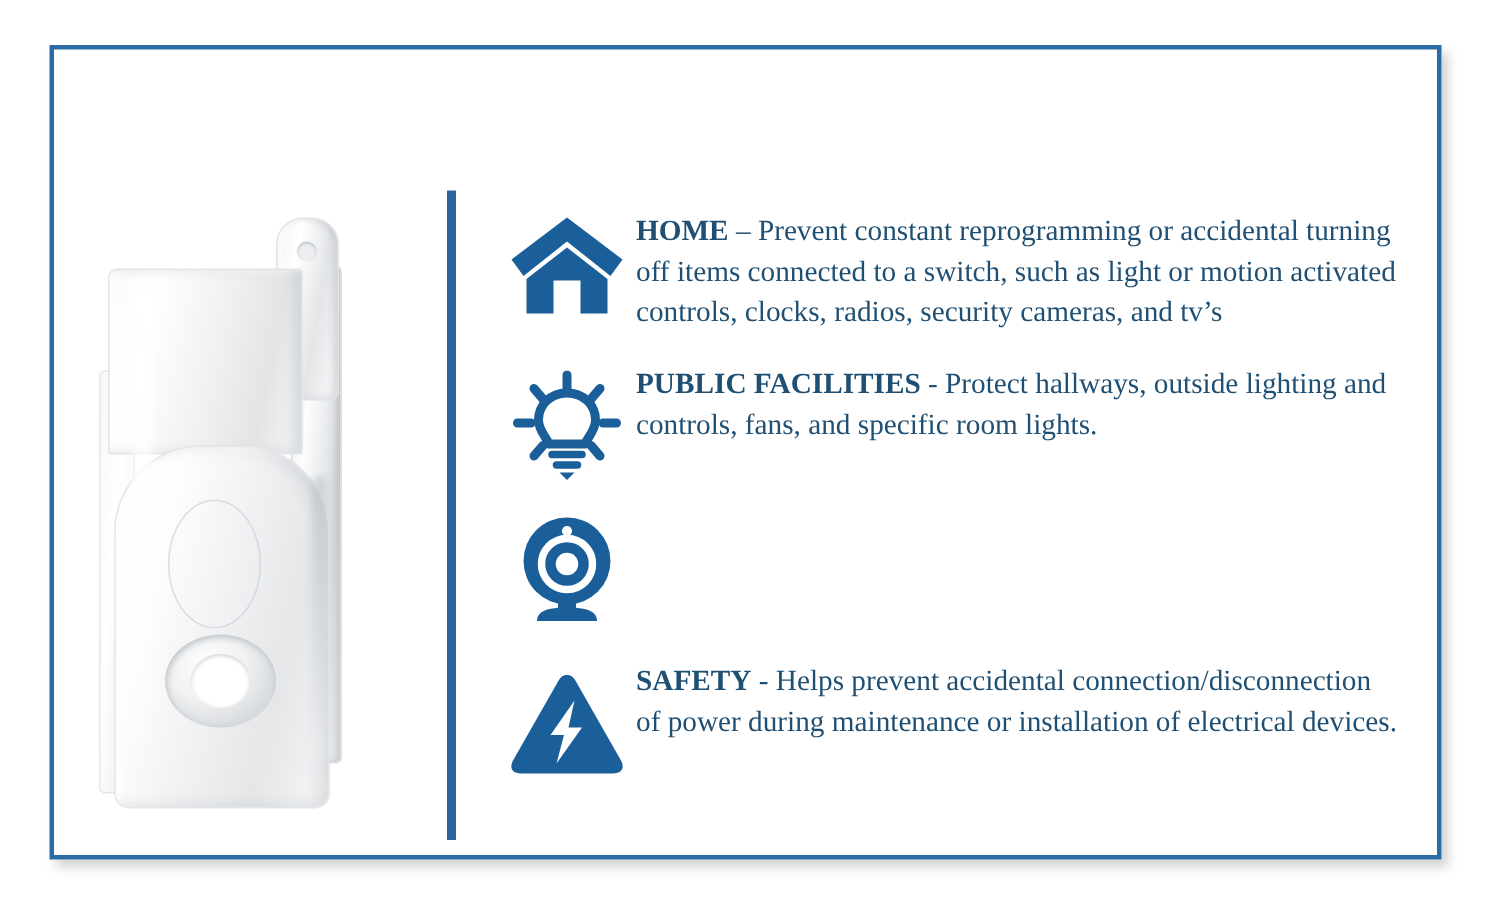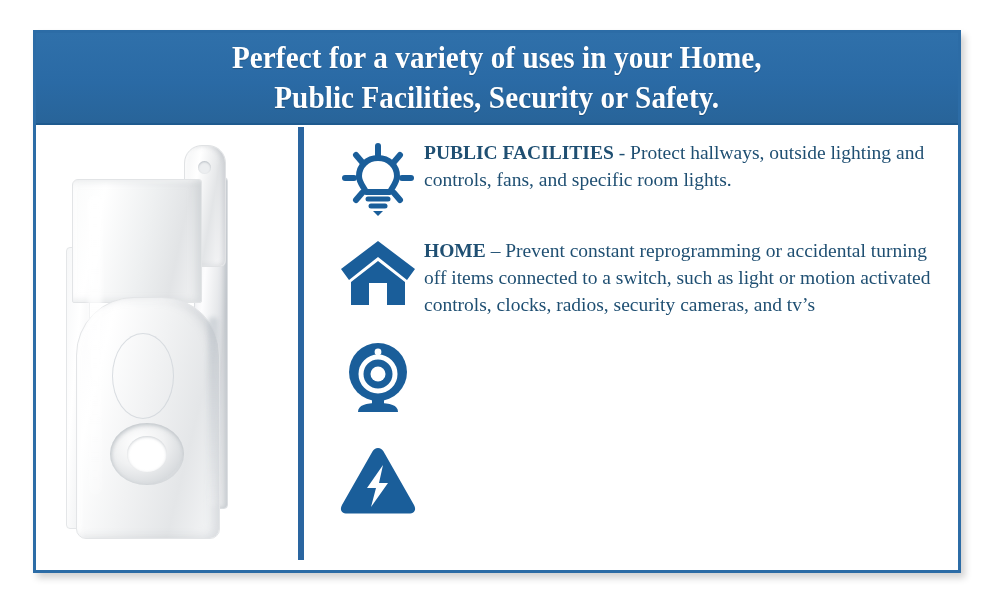--- a/index.html
+++ b/index.html
@@ -236,24 +236,20 @@
   #row-safety .feature-icon   { height: 86px; padding-top: 6px; }
 
   svg { display: block; }
 </style>
 </head>
 <body>
 
 <div id="page">
   <div id="card">
 
-    <div id="header-band">
-      <div class="header-line">Perfect for a variety of uses in your Home,</div>
-      <div class="header-line">Public Facilities, Security or Safety.</div>
-    </div>
 
     <div id="card-body">
 
       <div id="product-pane">
         <div id="product-photo">
           <div class="prod-part rail-left"></div>
           <div class="prod-part spine"></div>
           <div class="prod-part tab-arm"></div>
           <div class="prod-part tab-hole"></div>
           <div class="prod-part plate-upper"></div>
@@ -262,20 +258,32 @@
           <div class="prod-part screw-outer"></div>
           <div class="prod-part screw-inner"></div>
           <div class="prod-part gloss-a"></div>
           <div class="prod-part gloss-b"></div>
         </div>
       </div>
 
       <div id="divider"></div>
 
       <div id="features">
+
+        <div class="feature-row" id="row-home">
+          <div class="feature-icon">
+            <svg width="78" height="68" viewBox="0 0 78 68" aria-hidden="true">
+              <path d="M39 2 L76 30 L68 41 L39 18 L10 41 L2 30 Z" fill="#1a5e9a"></path>
+              <path d="M39 22 L66 43 L66 66 L48 66 L48 44 L30 44 L30 66 L12 66 L12 43 Z" fill="#1a5e9a"></path>
+            </svg>
+          </div>
+          <div class="feature-text">
+            <span class="ftitle">HOME</span><span> – </span><span>Prevent constant reprogramming or accidental turning off items connected to a switch, such as light or motion activated controls, clocks, radios, security cameras, and tv’s</span>
+          </div>
+        </div>
 
         <div class="feature-row" id="row-public">
           <div class="feature-icon">
             <svg width="74" height="74" viewBox="0 0 74 74" aria-hidden="true">
               <g stroke="#1a5e9a" stroke-width="6" stroke-linecap="round" fill="none">
                 <line x1="37" y1="3" x2="37" y2="12"></line>
                 <line x1="15" y1="12" x2="21" y2="19"></line>
                 <line x1="59" y1="12" x2="53" y2="19"></line>
                 <line x1="4" y1="35" x2="13" y2="35"></line>
                 <line x1="70" y1="35" x2="61" y2="35"></line>
@@ -288,50 +296,41 @@
                 <line x1="30" y1="63" x2="44" y2="63"></line>
               </g>
               <path d="M32 68 L42 68 L37 73 Z" fill="#1a5e9a"></path>
             </svg>
           </div>
           <div class="feature-text">
             <span class="ftitle">PUBLIC FACILITIES</span><span> - </span><span>Protect hallways, outside lighting and controls, fans, and specific room lights.</span>
           </div>
         </div>
 
-        <div class="feature-row" id="row-home">
-          <div class="feature-icon">
-            <svg width="78" height="68" viewBox="0 0 78 68" aria-hidden="true">
-              <path d="M39 2 L76 30 L68 41 L39 18 L10 41 L2 30 Z" fill="#1a5e9a"></path>
-              <path d="M39 22 L66 43 L66 66 L48 66 L48 44 L30 44 L30 66 L12 66 L12 43 Z" fill="#1a5e9a"></path>
-            </svg>
-          </div>
-          <div class="feature-text">
-            <span class="ftitle">HOME</span><span> – </span><span>Prevent constant reprogramming or accidental turning off items connected to a switch, such as light or motion activated controls, clocks, radios, security cameras, and tv’s</span>
-          </div>
-        </div>
-
         <div class="feature-row" id="row-security">
           <div class="feature-icon">
             <svg width="72" height="72" viewBox="0 0 72 72" aria-hidden="true">
               <circle cx="36" cy="31" r="29" fill="#1a5e9a"></circle>
               <circle cx="36" cy="11" r="3.4" fill="#ffffff"></circle>
               <circle cx="36" cy="33" r="17" fill="none" stroke="#ffffff" stroke-width="5"></circle>
               <circle cx="36" cy="33" r="7.5" fill="#ffffff"></circle>
               <rect x="30" y="55" width="12" height="9" fill="#1a5e9a"></rect>
               <path d="M16 71 C16 64 24 62 36 62 C48 62 56 64 56 71 Z" fill="#1a5e9a"></path>
             </svg>
           </div>
         </div>
 
         <div class="feature-row" id="row-safety">
           <div class="feature-icon">
             <svg width="80" height="70" viewBox="0 0 80 70" aria-hidden="true">
               <path d="M40 3 C42.5 3 44.2 4.3 45.4 6.3 L76 60 C77.6 63 77.4 65.5 75.8 67 C74.6 68.2 73 68.6 70.5 68.6 L9.5 68.6 C7 68.6 5.4 68.2 4.2 67 C2.6 65.5 2.4 63 4 60 L34.6 6.3 C35.8 4.3 37.5 3 40 3 Z" fill="#1a5e9a"></path>
               <path d="M45 20 L29 43 L38 43 L33 62 L50 38 L41 38 Z" fill="#ffffff"></path>
             </svg>
           </div>
+          <div class="feature-text">
+            <span class="ftitle">SAFETY</span><span> - </span><span>Helps prevent accidental connection/disconnection of power during maintenance or installation of electrical devices.</span>
+          </div>
         </div>
 
       </div>
     </div>
   </div>
 </div>
 
 </body></html>

